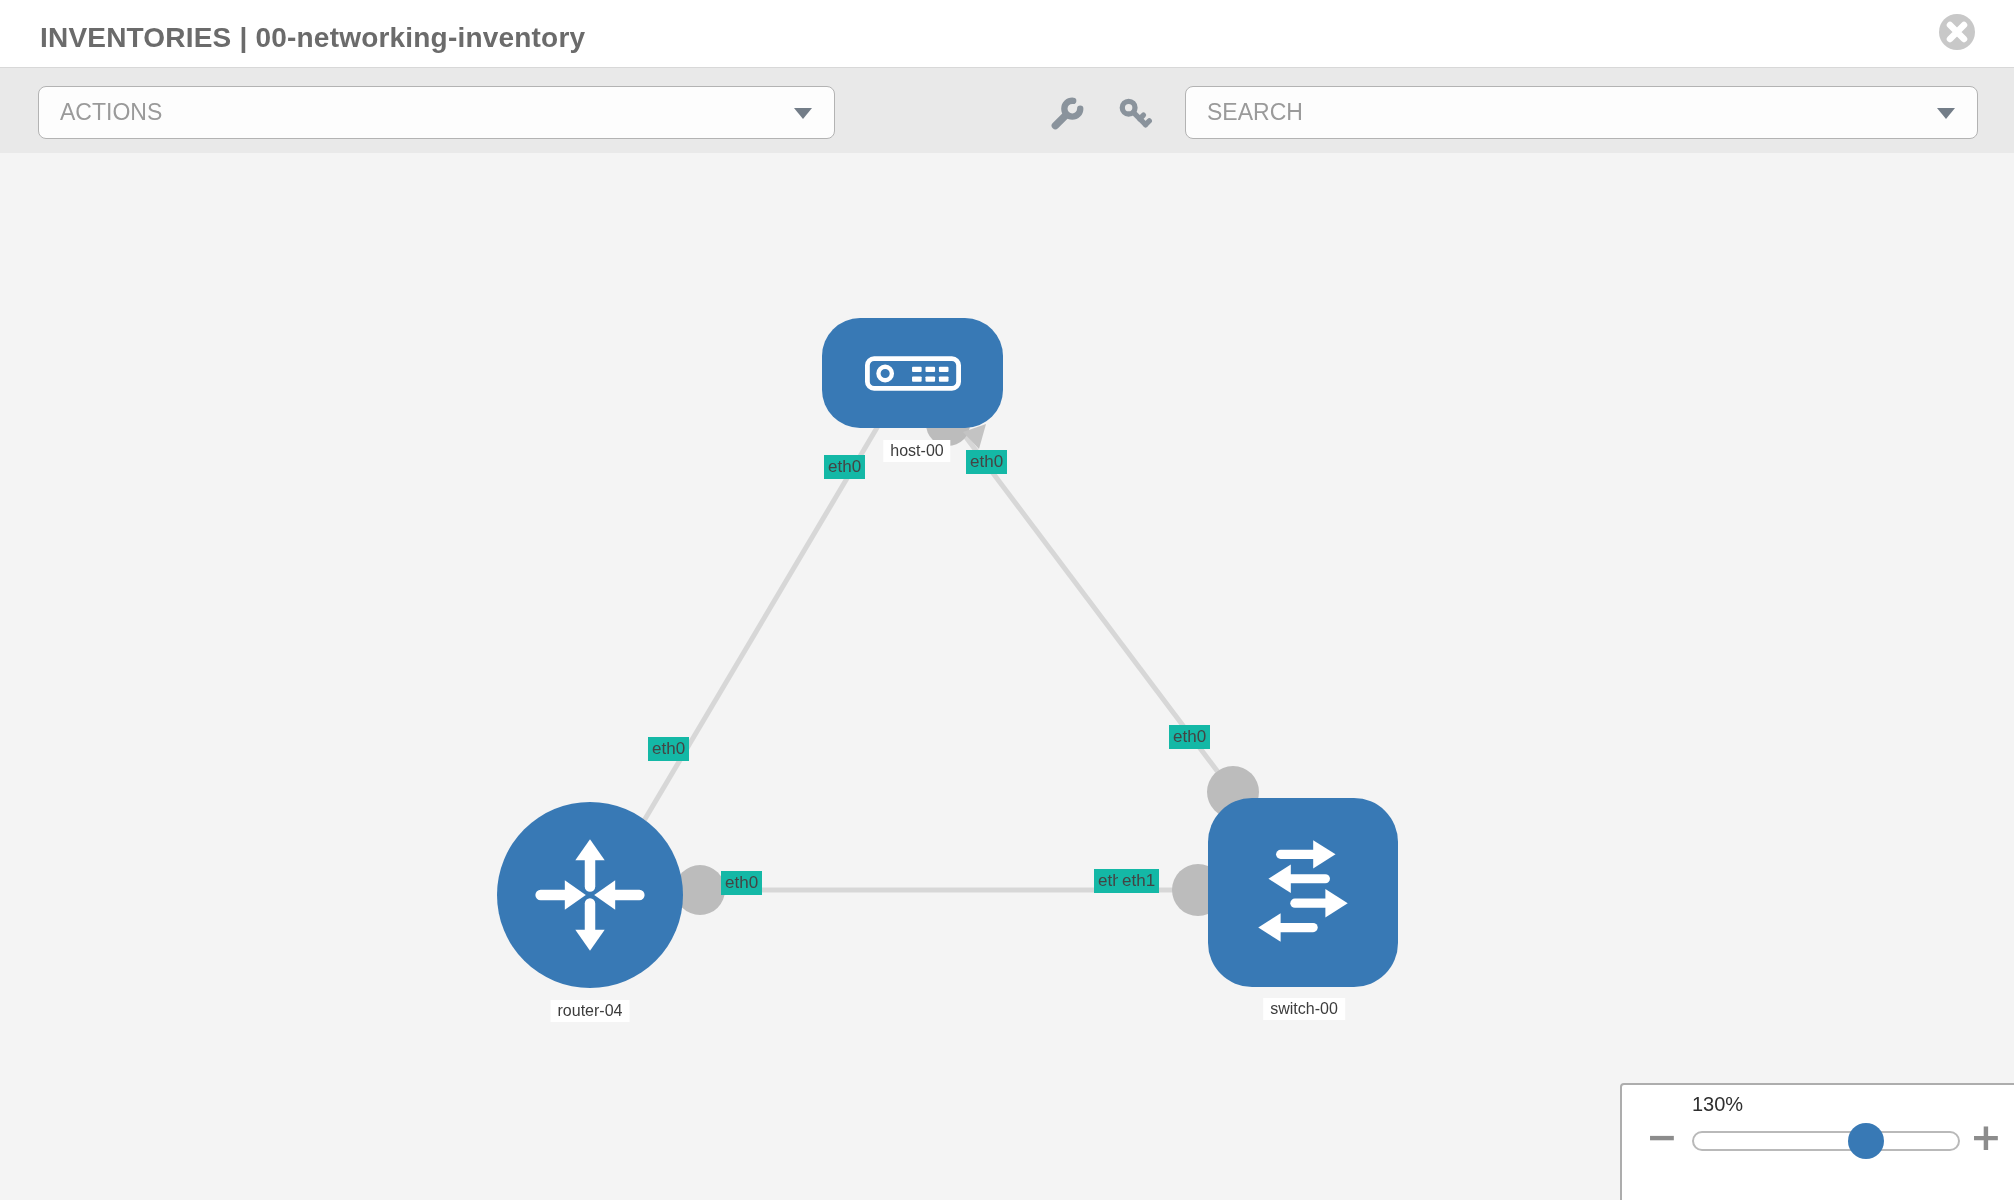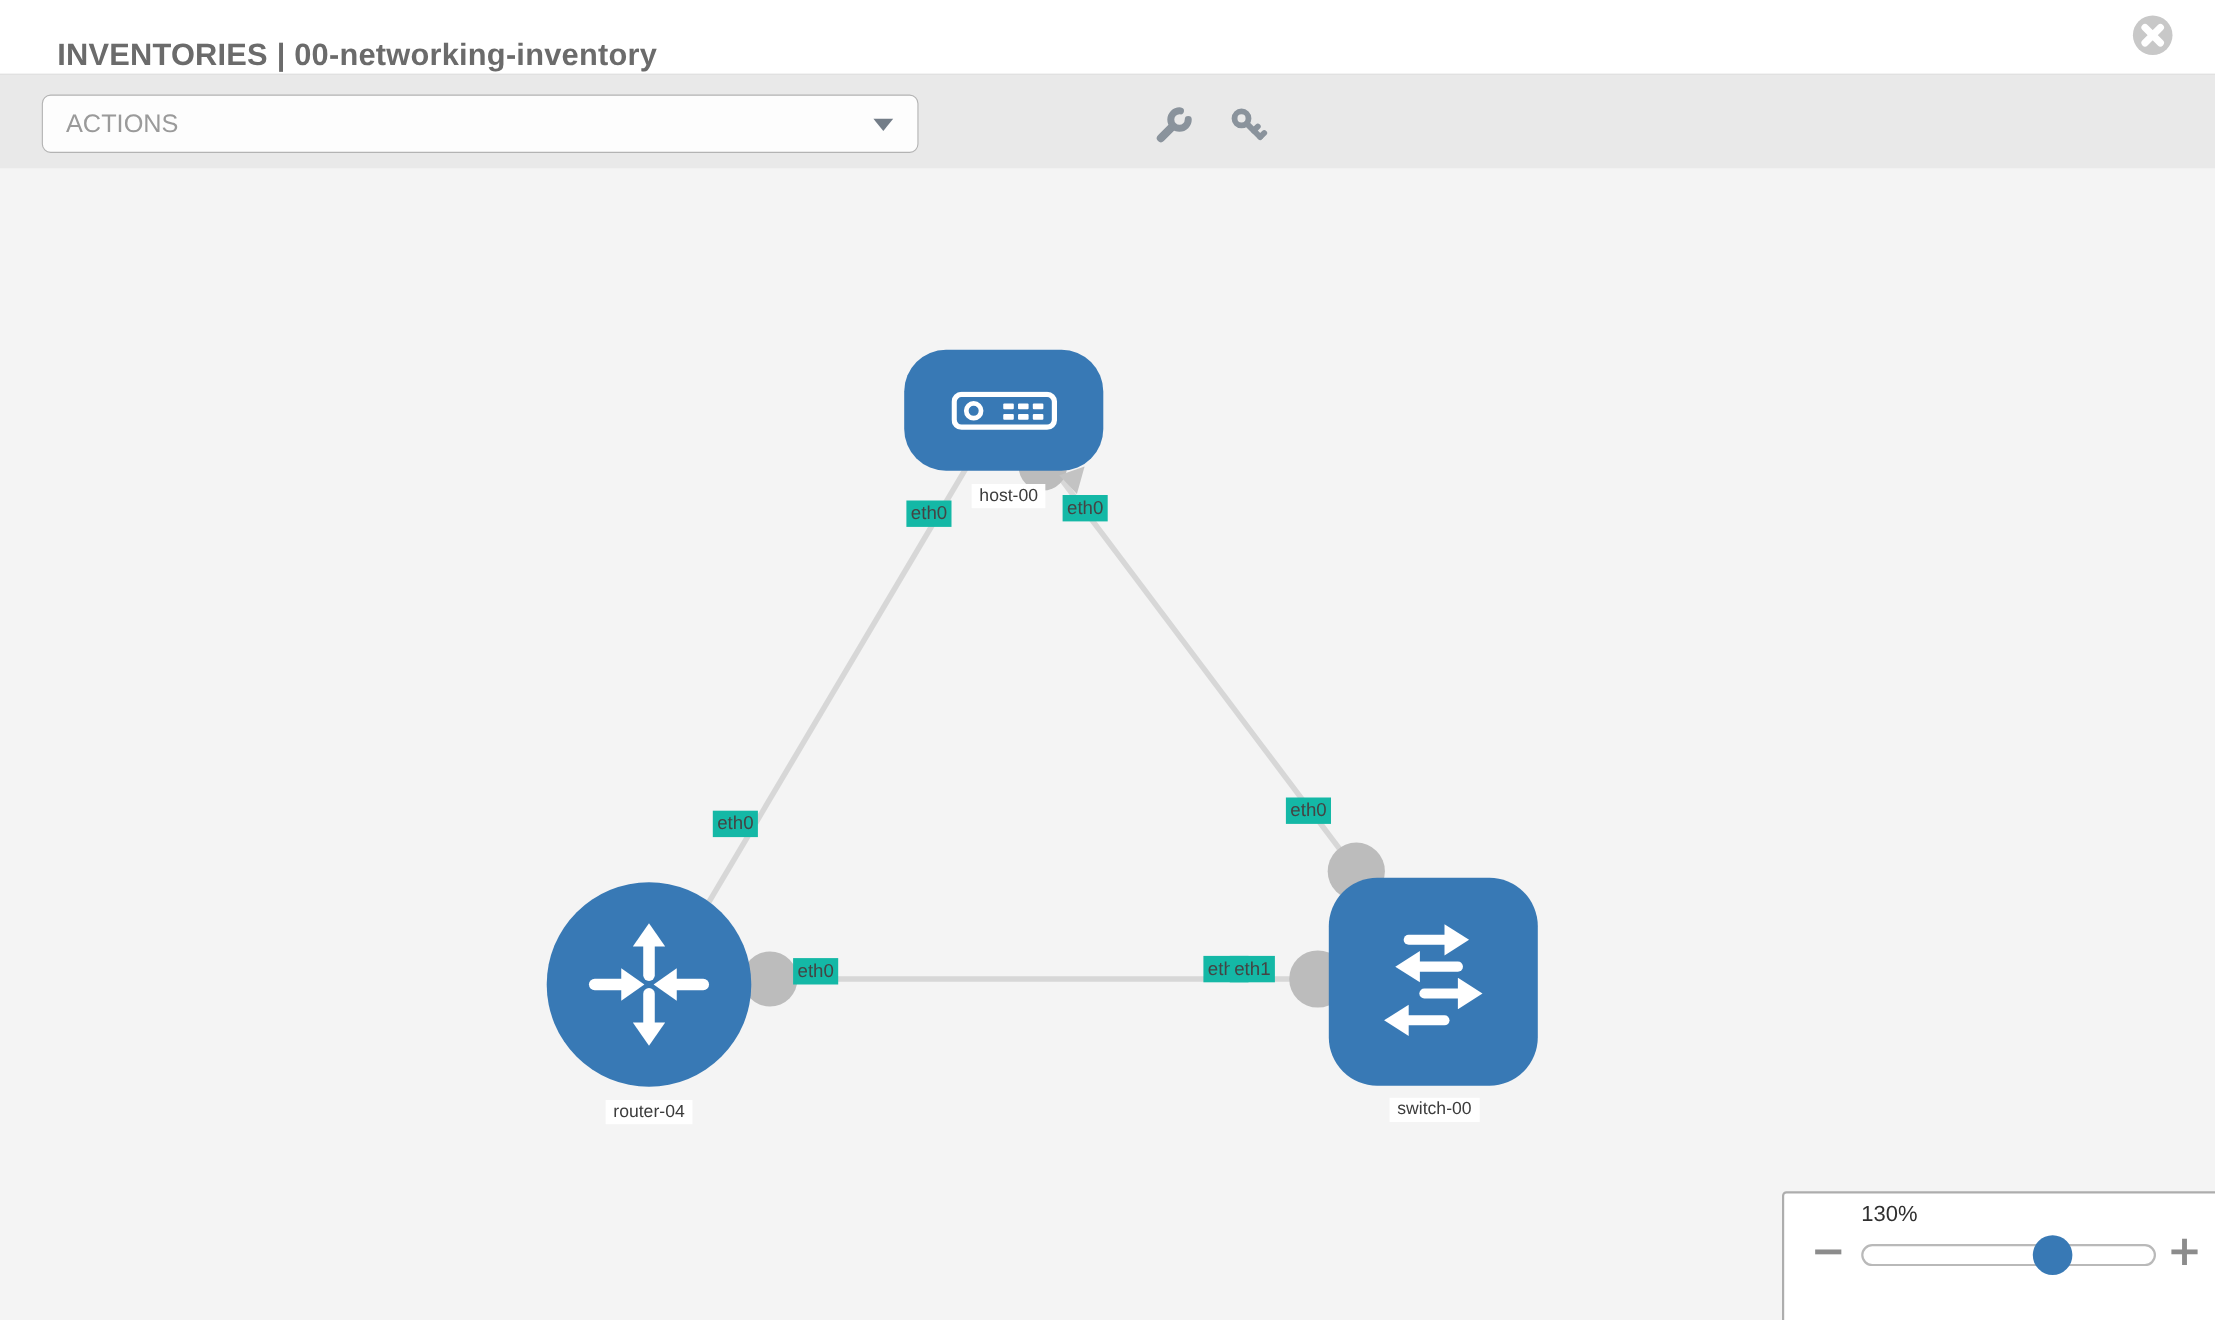--- a/index.html
+++ b/index.html
@@ -2,21 +2,21 @@
 <html><head>
 <meta charset="utf-8">
 <style>
   html,body{margin:0;padding:0;background:#fff;}
   .app{position:relative;width:2014px;height:1200px;overflow:hidden;
        font-family:"Liberation Sans","DejaVu Sans",sans-serif;background:#f4f4f4;}
 
   
   .header{position:absolute;left:0;top:0;width:2014px;height:67px;background:#ffffff;
           border-bottom:1px solid #d8d8d8;}
-  .title{position:absolute;left:36px;top:0;margin:16px;height:67px;line-height:67px;
+  .title{position:absolute;left:36px;top:0;margin:4px;height:67px;line-height:67px;
          font-size:28px;font-weight:700;color:#6b6b6b;letter-spacing:.2px;}
   .close-btn{position:absolute;left:1938px;top:13px;width:38px;height:38px;padding:0;
              border:none;background:transparent;cursor:pointer;}
 
   
   .toolbar{position:absolute;left:0;top:68px;width:2014px;height:110px;background:#e9e9e9;
            border-bottom:2px solid #bfbfbf;box-sizing:border-box;}
   .select{position:absolute;top:18px;height:53px;background:#fdfdfd;border:1px solid #b3b3b3;
           border-radius:8px;box-sizing:border-box;cursor:pointer;}
   .actions-select{left:38px;width:797px;}
@@ -94,20 +94,24 @@
       <svg viewBox="0 0 34 34" width="36" height="36">
         <g stroke="#8a939c" fill="none" stroke-linecap="round">
           <circle cx="11" cy="11" r="6" stroke-width="5"></circle>
           <line x1="15.5" y1="15.5" x2="27" y2="27" stroke-width="5"></line>
           <line x1="27" y1="27" x2="30.5" y2="23.5" stroke-width="5"></line>
           <line x1="21.5" y1="21.5" x2="25" y2="18" stroke-width="5"></line>
         </g>
       </svg>
     </button>
 
+    <div class="select search-select">
+      <span class="select-label">SEARCH</span>
+      <span class="chevron"></span>
+    </div>
   </div>
 
   <div class="canvas">
 
     <svg class="net-svg" width="2014" height="1047" viewBox="0 0 2014 1047">
 
       <line x1="878" y1="273" x2="632" y2="688" stroke="#d7d7d7" stroke-width="5"></line>
       <line x1="956" y1="271" x2="1233" y2="639" stroke="#d7d7d7" stroke-width="5"></line>
       <line x1="700" y1="737" x2="1198" y2="737" stroke="#d7d7d7" stroke-width="5"></line>
 

